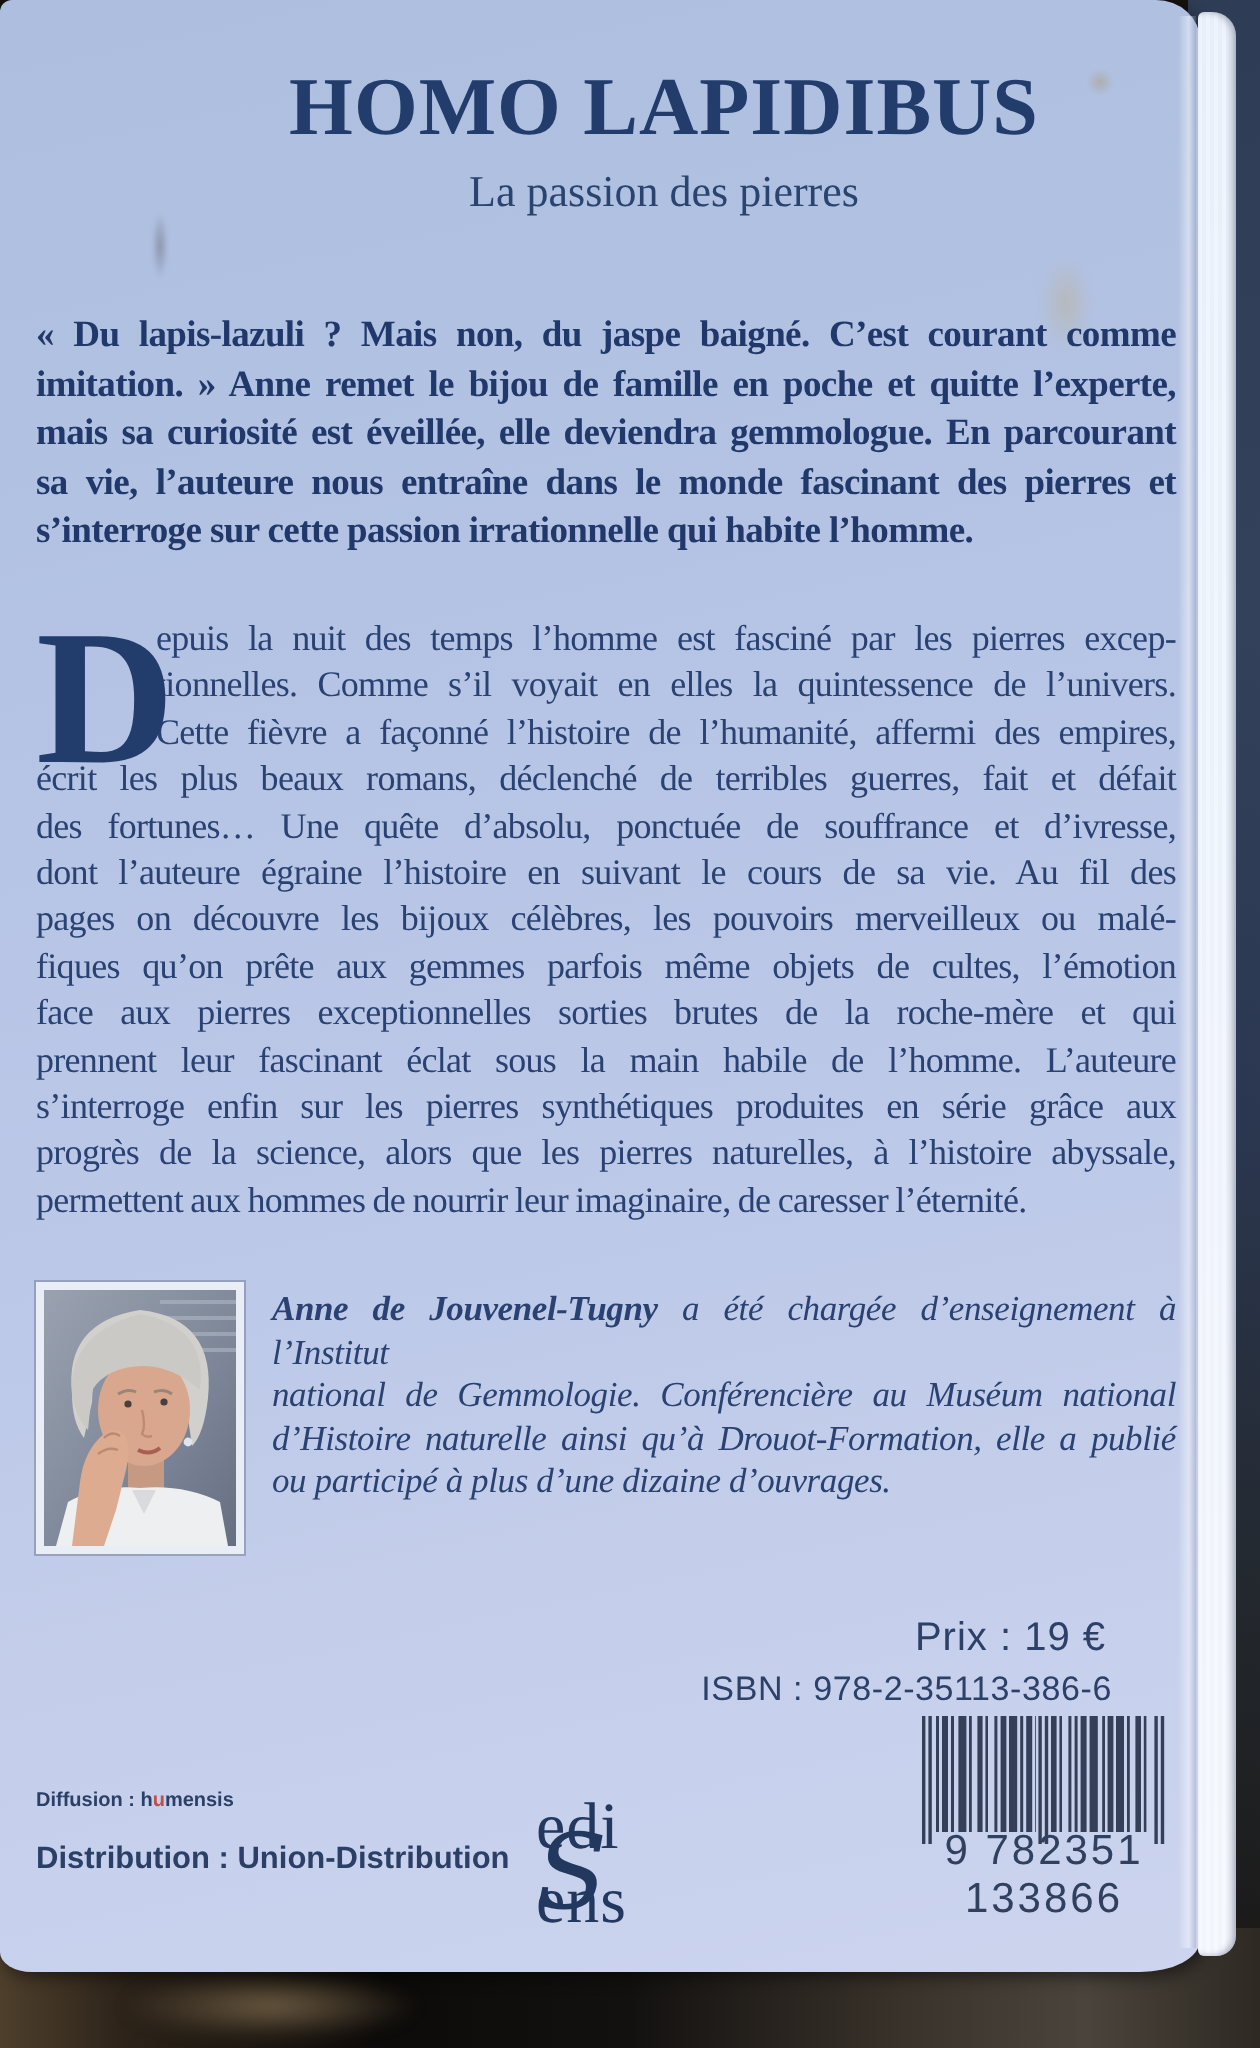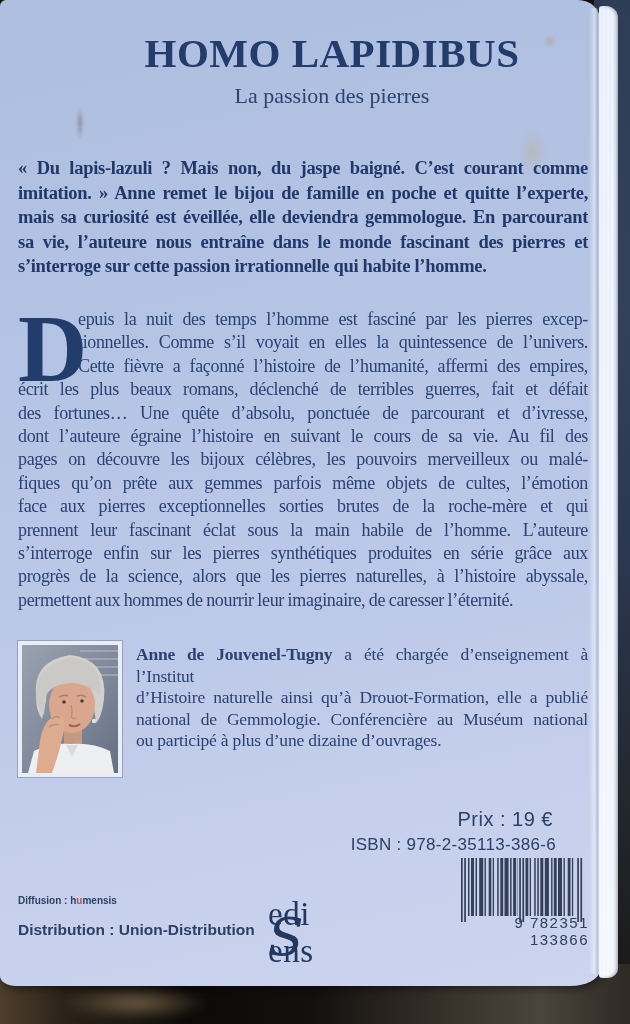--- a/index.html
+++ b/index.html
@@ -39,31 +39,31 @@
   .jline.last{text-align-last:left;}
   .body-para{position:absolute;top:308px;left:18px;width:570px;color:#2a4272;
     font-size:18px;line-height:23.4px;letter-spacing:-0.35px;word-spacing:-0.5px;}
   .drop-cap{position:absolute;left:0;top:-7px;font-size:96px;line-height:1;
     font-weight:bold;color:#223c6c;}
   .bline.ind{margin-left:60px;font-family:Liberation Serif, serif;}
   
   .bio{position:absolute;top:641px;left:18px;width:572px;display:flex;}
   .bio-photo{flex:0 0 auto;width:96px;height:128px;border:4px solid #e9edf6;
     box-shadow:0 0 0 1px rgba(90,100,130,.4);background:#8a93a2;}
-  .bio-text{margin-left:14px;margin-top:3px;width:452px;
+  .bio-text{margin-left:14px;margin-top:3px;width:452px;font-style:italic;
     color:#2a4272;font-size:17.5px;line-height:21.6px;letter-spacing:-0.2px;}
   .bio-name{font-weight:bold;}
   
   .sans{font-family:"Liberation Sans", sans-serif;}
   .price{position:absolute;top:808px;right:47px;font-size:20px;color:#2c4068;letter-spacing:.5px;}
   .isbn{position:absolute;top:835px;right:44px;font-size:17px;color:#2c4068;letter-spacing:.3px;}
   .barcode{position:absolute;top:858px;left:455px;width:134px;text-align:center;}
   .barcode svg{display:block;margin:0 auto;}
-  .barcode-num{font-size:15px;color:#30405e;letter-spacing:1.5px;margin-top:-12px;
-    font-family:"Liberation Sans", sans-serif;text-align:right;}
+  .barcode-num{font-size:21px;color:#30405e;letter-spacing:1.5px;margin-top:-12px;
+    font-family:"Liberation Sans", sans-serif;}
   
   .diffusion{position:absolute;top:895px;left:18px;font-size:10px;color:#2c3f66;font-weight:bold;}
   .brand-u{color:#c0504a;}
   .distribution{position:absolute;top:921px;left:18px;font-size:15.5px;color:#2c3f66;font-weight:bold;}
   .edisens{position:absolute;top:896px;left:268px;color:#22385f;display:flex;align-items:baseline;flex-direction:column;}
   .edisens .pre,.edisens .post{font-size:33px;letter-spacing:.5px;}
   .edisens .big-s{font-size:52px;font-style:italic;line-height:0;position:relative;top:4px;
     margin:0 -2px 0 0;font-family:"DejaVu Serif", serif;}
 </style>
 </head>
@@ -92,21 +92,21 @@
       <div class="jline">sa vie, l’auteure nous entraîne dans le monde fascinant des pierres et</div>
       <div class="jline last">s’interroge sur cette passion irrationnelle qui habite l’homme.</div>
     </div>
 
     <div class="body-para">
       <span class="drop-cap">D</span>
       <div class="jline bline ind">epuis la nuit des temps l’homme est fasciné par les pierres excep-</div>
       <div class="jline bline ind">tionnelles. Comme s’il voyait en elles la quintessence de l’univers.</div>
       <div class="jline bline ind">Cette fièvre a façonné l’histoire de l’humanité, affermi des empires,</div>
       <div class="jline bline">écrit les plus beaux romans, déclenché de terribles guerres, fait et défait</div>
-      <div class="jline bline">des fortunes… Une quête d’absolu, ponctuée de parcourant et d’ivresse,</div>
+      <div class="jline bline">des fortunes… Une quête d’absolu, ponctuée de souffrance et d’ivresse,</div>
       <div class="jline bline">dont l’auteure égraine l’histoire en suivant le cours de sa vie. Au fil des</div>
       <div class="jline bline">pages on découvre les bijoux célèbres, les pouvoirs merveilleux ou malé-</div>
       <div class="jline bline">fiques qu’on prête aux gemmes parfois même objets de cultes, l’émotion</div>
       <div class="jline bline">face aux pierres exceptionnelles sorties brutes de la roche-mère et qui</div>
       <div class="jline bline">prennent leur fascinant éclat sous la main habile de l’homme. L’auteure</div>
       <div class="jline bline">s’interroge enfin sur les pierres synthétiques produites en série grâce aux</div>
       <div class="jline bline">progrès de la science, alors que les pierres naturelles, à l’histoire abyssale,</div>
       <div class="jline bline last">permettent aux hommes de nourrir leur imaginaire, de caresser l’éternité.</div>
     </div>
 
@@ -139,22 +139,22 @@
           <path d="M55,51 q5,-2 9,1" stroke="#9c8574" stroke-width="1.5" fill="none"></path>
           <path d="M49,60 q2,8 0,12 q2,2 5,1" stroke="#c08a70" stroke-width="1.2" fill="none"></path>
           <path d="M47,80 q6,3 11,-1" stroke="#a85f52" stroke-width="2" fill="none"></path>
           <circle cx="72" cy="76" r="2.2" fill="#dfe5ee"></circle>
           <path d="M14,128 L18,96 Q20,80 30,72 Q36,68 40,72 Q44,78 41,90 L36,110 L30,128 Z" fill="#dcab90"></path>
           <path d="M30,74 q4,-4 8,-1 M27,82 q5,-4 10,-2" stroke="#bb8a70" stroke-width="1.2" fill="none"></path>
         </svg>
       </div>
       <div class="bio-text">
         <div class="jline"><span class="bio-name">Anne de Jouvenel-Tugny</span><span> a été chargée d’enseignement à l’Institut</span></div>
+        <div class="jline">national de Gemmologie. Conférencière au Muséum national</div>
         <div class="jline">d’Histoire naturelle ainsi qu’à Drouot-Formation, elle a publié</div>
-        <div class="jline">national de Gemmologie. Conférencière au Muséum national</div>
         <div class="jline last">ou participé à plus d’une dizaine d’ouvrages.</div>
       </div>
     </div>
 
     <div class="price sans">Prix : 19 €</div>
     <div class="isbn sans">ISBN : 978-2-35113-386-6</div>
 
     <div class="barcode">
       <svg width="122" height="68" viewBox="0 0 122 68">
         <g fill="#343f58">

